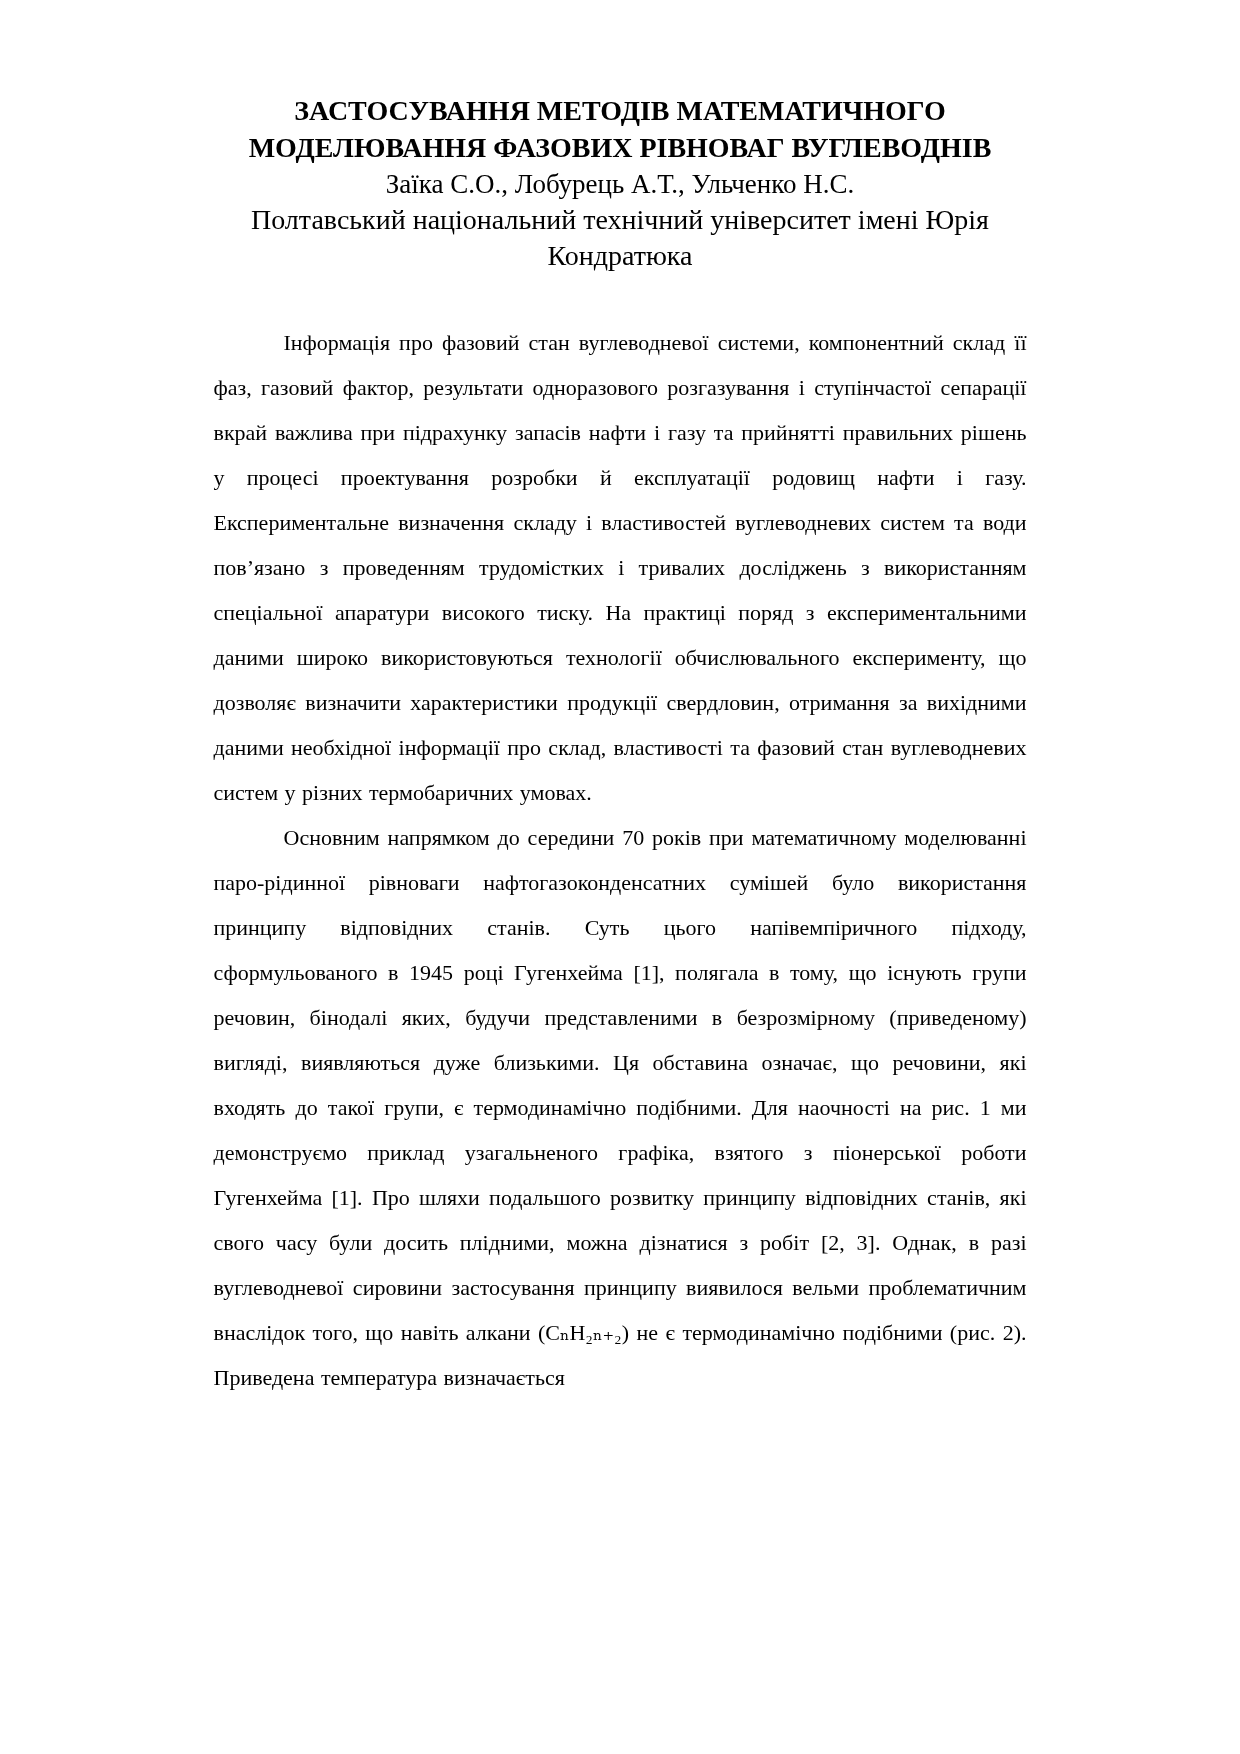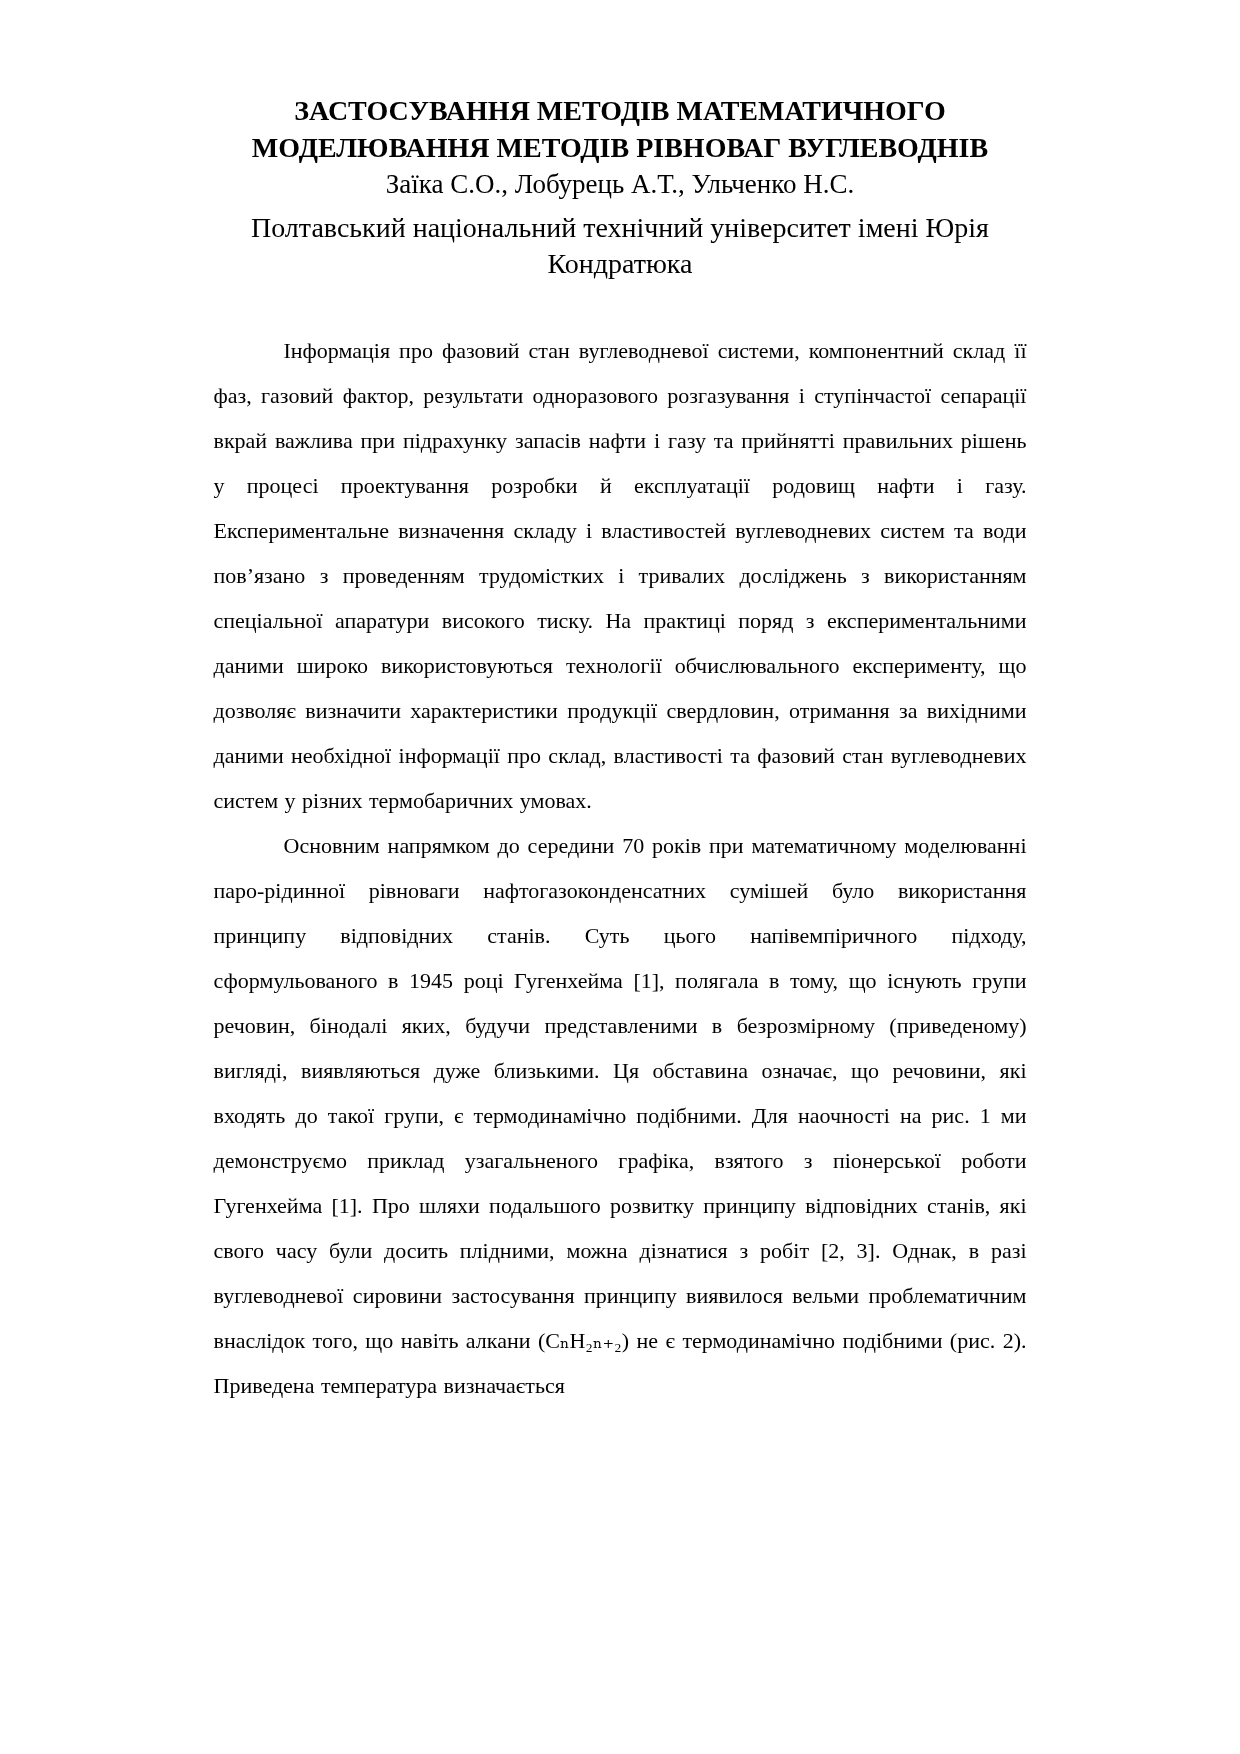--- a/index.html
+++ b/index.html
@@ -32,42 +32,42 @@
     display: block;
   }
   .doc-authors {
     font-size: 27px;
     line-height: 36px;
     margin: 0;
   }
   .doc-affiliation {
     font-size: 28px;
     line-height: 36px;
-    margin: 8px;
+    margin: 0;
   }
   .doc-body {
     margin-top: 46px;
   }
   .doc-body p {
     margin: 0;
     font-size: 22px;
     line-height: 45px;
     text-align: justify;
     text-indent: 70px;
     word-spacing: 1px;
   }
 </style>
 </head>
 <body>
 
 <div class="page">
   <div class="doc-header">
     <h1 class="doc-title">
       <span class="title-line">ЗАСТОСУВАННЯ МЕТОДІВ МАТЕМАТИЧНОГО</span>
-      <span class="title-line">МОДЕЛЮВАННЯ МЕТОДІВ РІВНОВАГ ВУГЛЕВОДНІВ</span>
+      <span class="title-line">МОДЕЛЮВАННЯ ФАЗОВИХ РІВНОВАГ ВУГЛЕВОДНІВ</span>
     </h1>
     <div class="doc-authors">Заїка С.О., Лобурець А.Т., Ульченко Н.С.</div>
     <div class="doc-affiliation">Полтавський національний технічний університет імені Юрія Кондратюка</div>
   </div>
 
   <div class="doc-body">
     <p>Інформація про фазовий стан вуглеводневої системи, компонентний склад її фаз, газовий фактор, результати одноразового розгазування і ступінчастої сепарації вкрай важлива при підрахунку запасів нафти і газу та прийнятті правильних рішень у процесі проектування розробки й експлуатації родовищ нафти і газу. Експериментальне визначення складу і властивостей вуглеводневих систем та води пов’язано з проведенням трудомістких і тривалих досліджень з використанням спеціальної апаратури високого тиску. На практиці поряд з експериментальними даними широко використовуються технології обчислювального експерименту, що дозволяє визначити характеристики продукції свердловин, отримання за вихідними даними необхідної інформації про склад, властивості та фазовий стан вуглеводневих систем у різних термобаричних умовах.</p>
     <p>Основним напрямком до середини 70 років при математичному моделюванні паро-рідинної рівноваги нафтогазоконденсатних сумішей було використання принципу відповідних станів. Суть цього напівемпіричного підходу, сформульованого в 1945 році Гугенхейма [1], полягала в тому, що існують групи речовин, бінодалі яких, будучи представленими в безрозмірному (приведеному) вигляді, виявляються дуже близькими. Ця обставина означає, що речовини, які входять до такої групи, є термодинамічно подібними. Для наочності на рис. 1 ми демонструємо приклад узагальненого графіка, взятого з піонерської роботи Гугенхейма [1]. Про шляхи подальшого розвитку принципу відповідних станів, які свого часу були досить плідними, можна дізнатися з робіт [2, 3]. Однак, в разі вуглеводневої сировини застосування принципу виявилося вельми проблематичним внаслідок того, що навіть алкани (CₙH₂ₙ₊₂) не є термодинамічно подібними (рис. 2). Приведена температура визначається</p>
   </div>
 </div>

